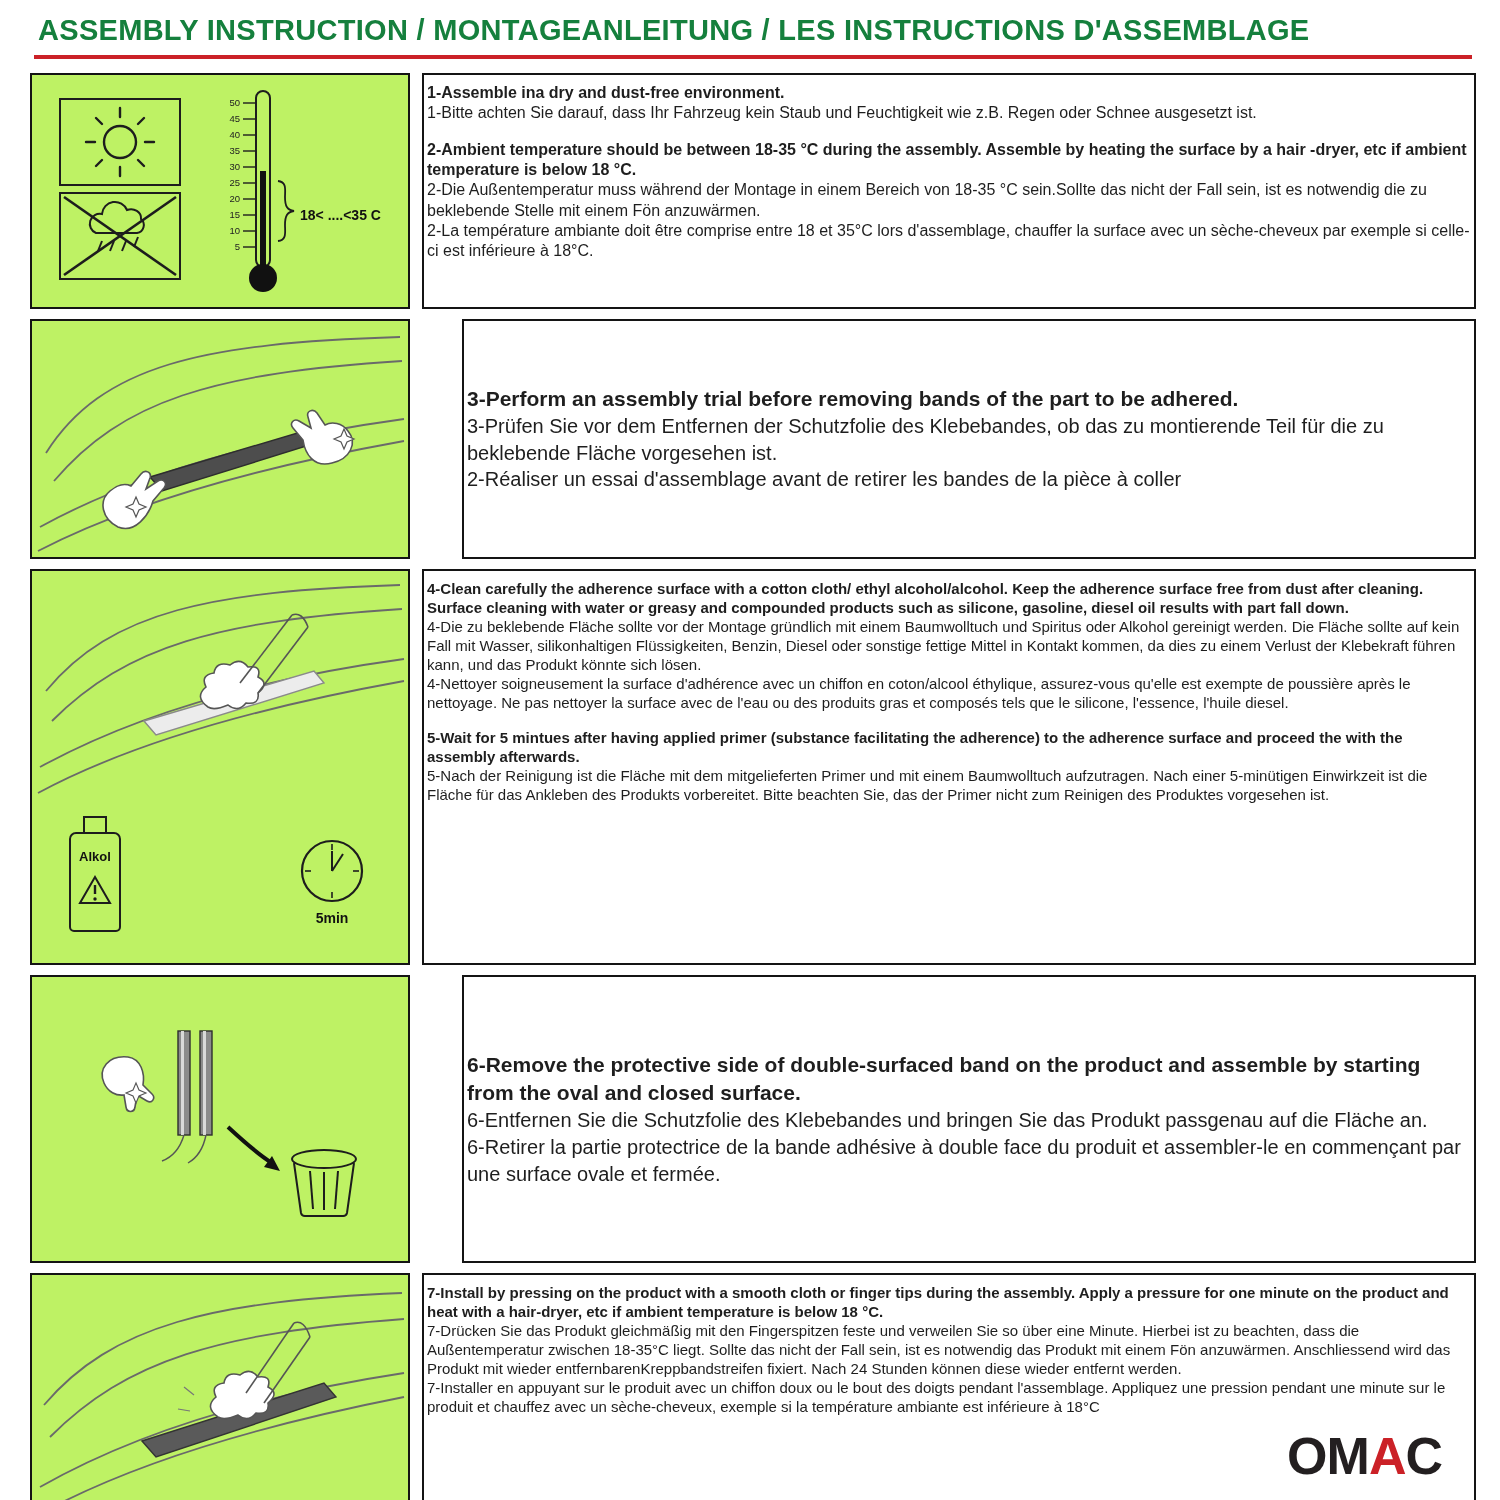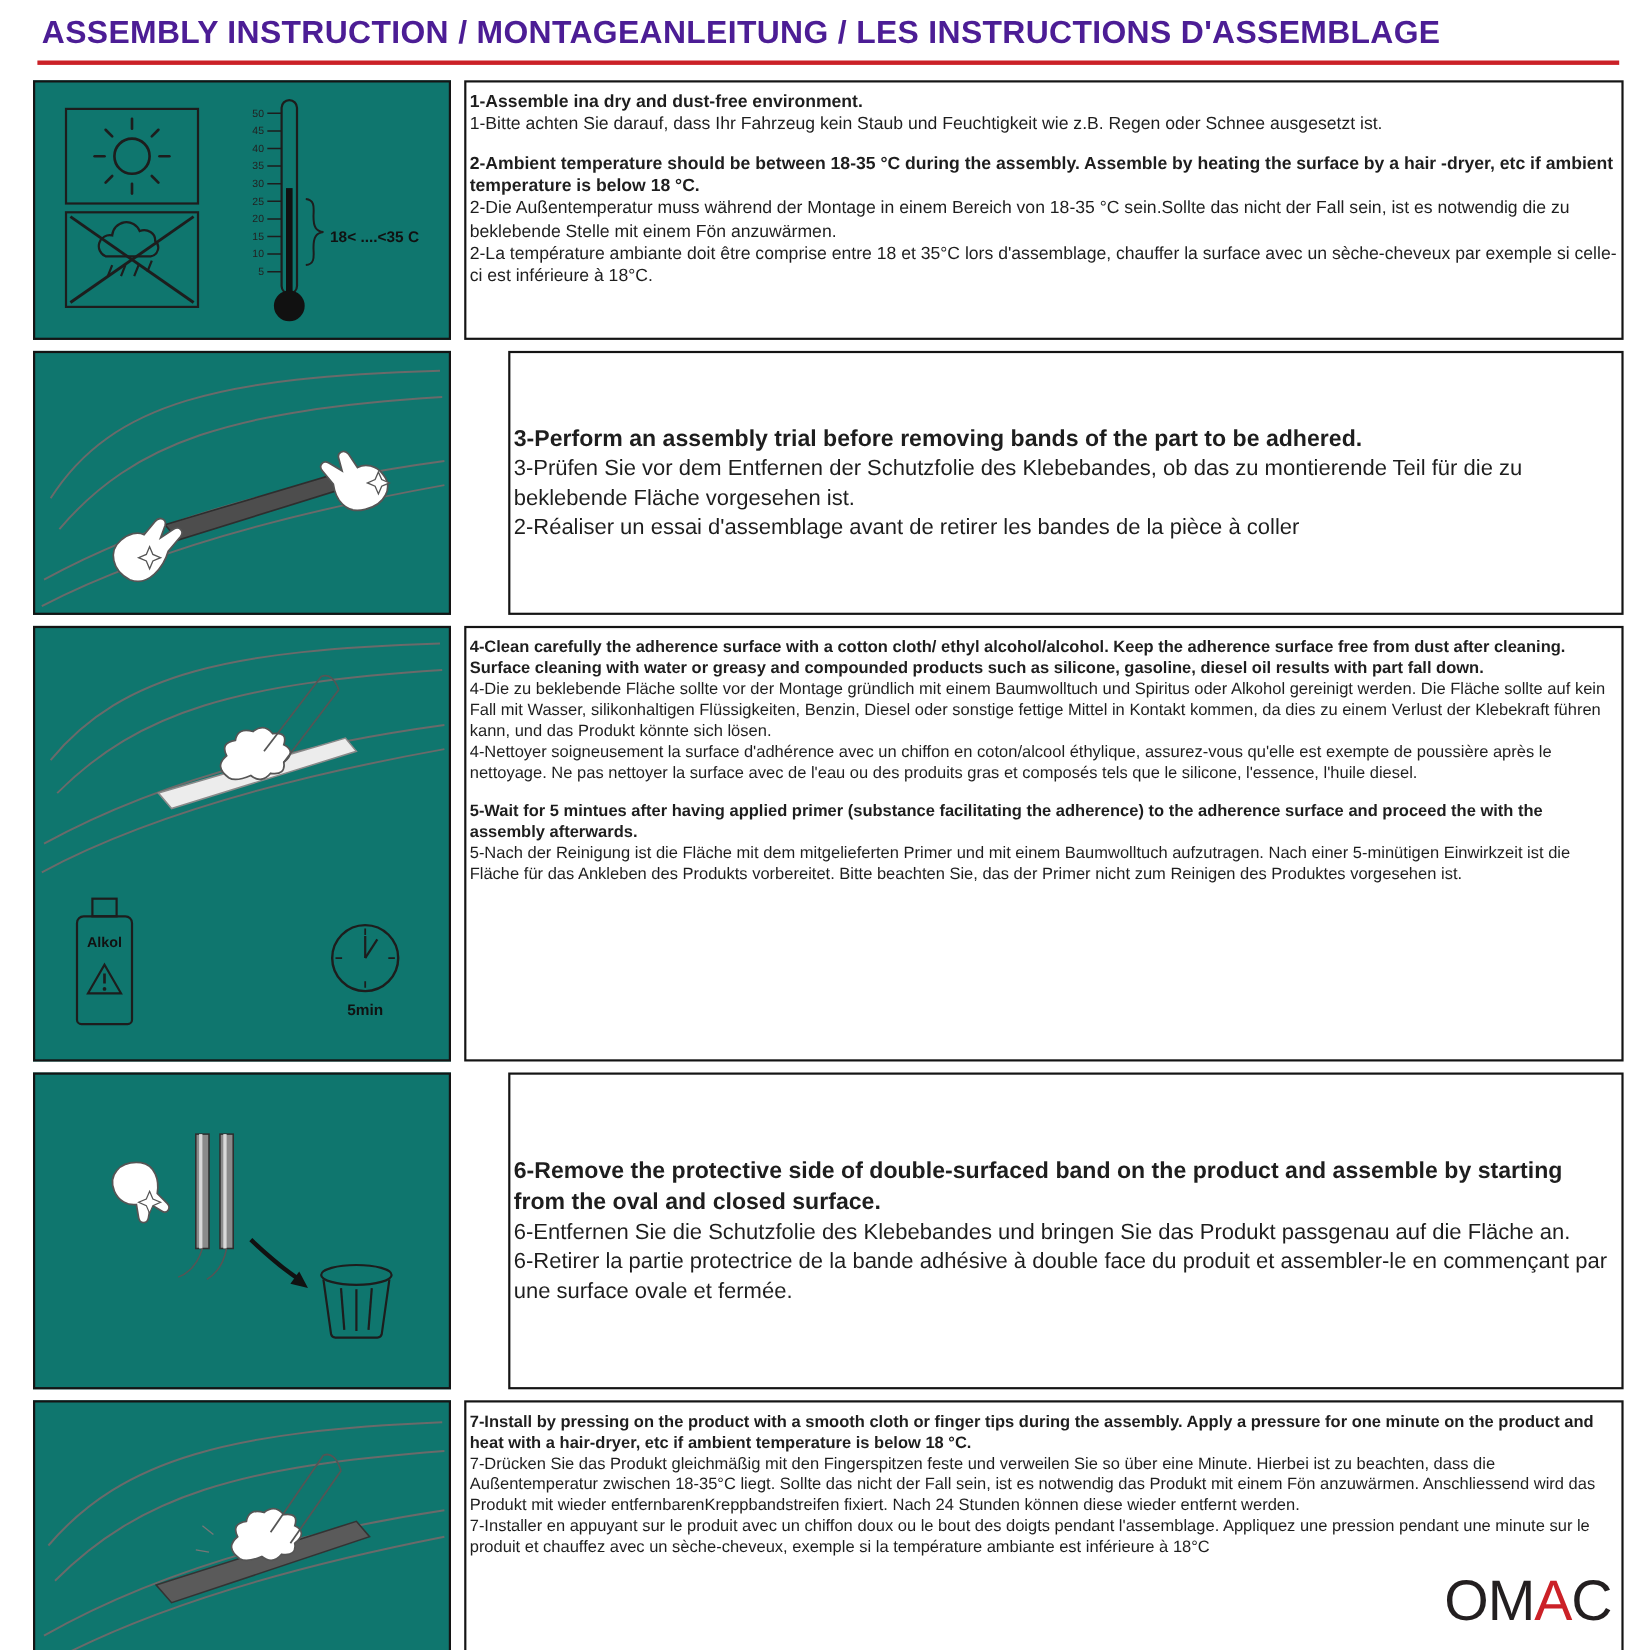--- a/index.html
+++ b/index.html
@@ -6,33 +6,33 @@
   html,body { width:1500px; height:1500px; }
   body {
     background:#ffffff;
     font-family:"Liberation Sans", sans-serif;
     color:#1e1e1e;
     position:relative;
     overflow:hidden;
   }
   .page { padding:14px 24px 0 30px; position:relative; height:100%; }
   .doc-title {
-    color:#4c1d95;
+    color:#15803d;
     font-size:29px;
     font-weight:800;
     letter-spacing:.3px;
     margin:0 8px;
     white-space:nowrap;
   }
   .title-rule { height:4px; background:#cb2127; margin:8px 4px 14px 4px; }
   .row { display:flex; gap:12px; margin-bottom:10px; }
   .img-box {
     width:380px; flex:none;
     border:2px solid #141414;
-    background:#0f766e;
+    background:#bef264;
     display:flex; align-items:center; justify-content:center;
     overflow:hidden;
     text-align:center;
   }
   .img-box svg { width:100%; height:100%; display:block; }
   .text-box {
     flex:1;
     border:2px solid #141414;
     padding:8px 3px;
     background:#fff;
@@ -44,23 +44,23 @@
   .row2 { height:240px; }
   .row3 { height:396px; }
   .row4 { height:288px; }
   .row5 { height:276px; }
   .s-small { font-size:16px; line-height:1.27; }
   .s-xsmall { font-size:15px; line-height:1.27; }
   .s-big { font-size:20px; line-height:1.34; display:flex; flex-direction:column; justify-content:center;margin-left:40px; }
   .s-big p.b { font-size:21px; }
   .logo {
     position:absolute;
-    right:35px; bottom:18px;
+    right:58px; bottom:18px;
     font-size:52px;
-    font-weight:400;
+    font-weight:700;
     letter-spacing:-1px;
     color:#231f20;
     line-height:1;
     z-index:3;
   }
   .logo .red { color:#cb2127; }
   svg text { font-family:"Liberation Sans", sans-serif; }
 </style>
 </head>
 <body>

